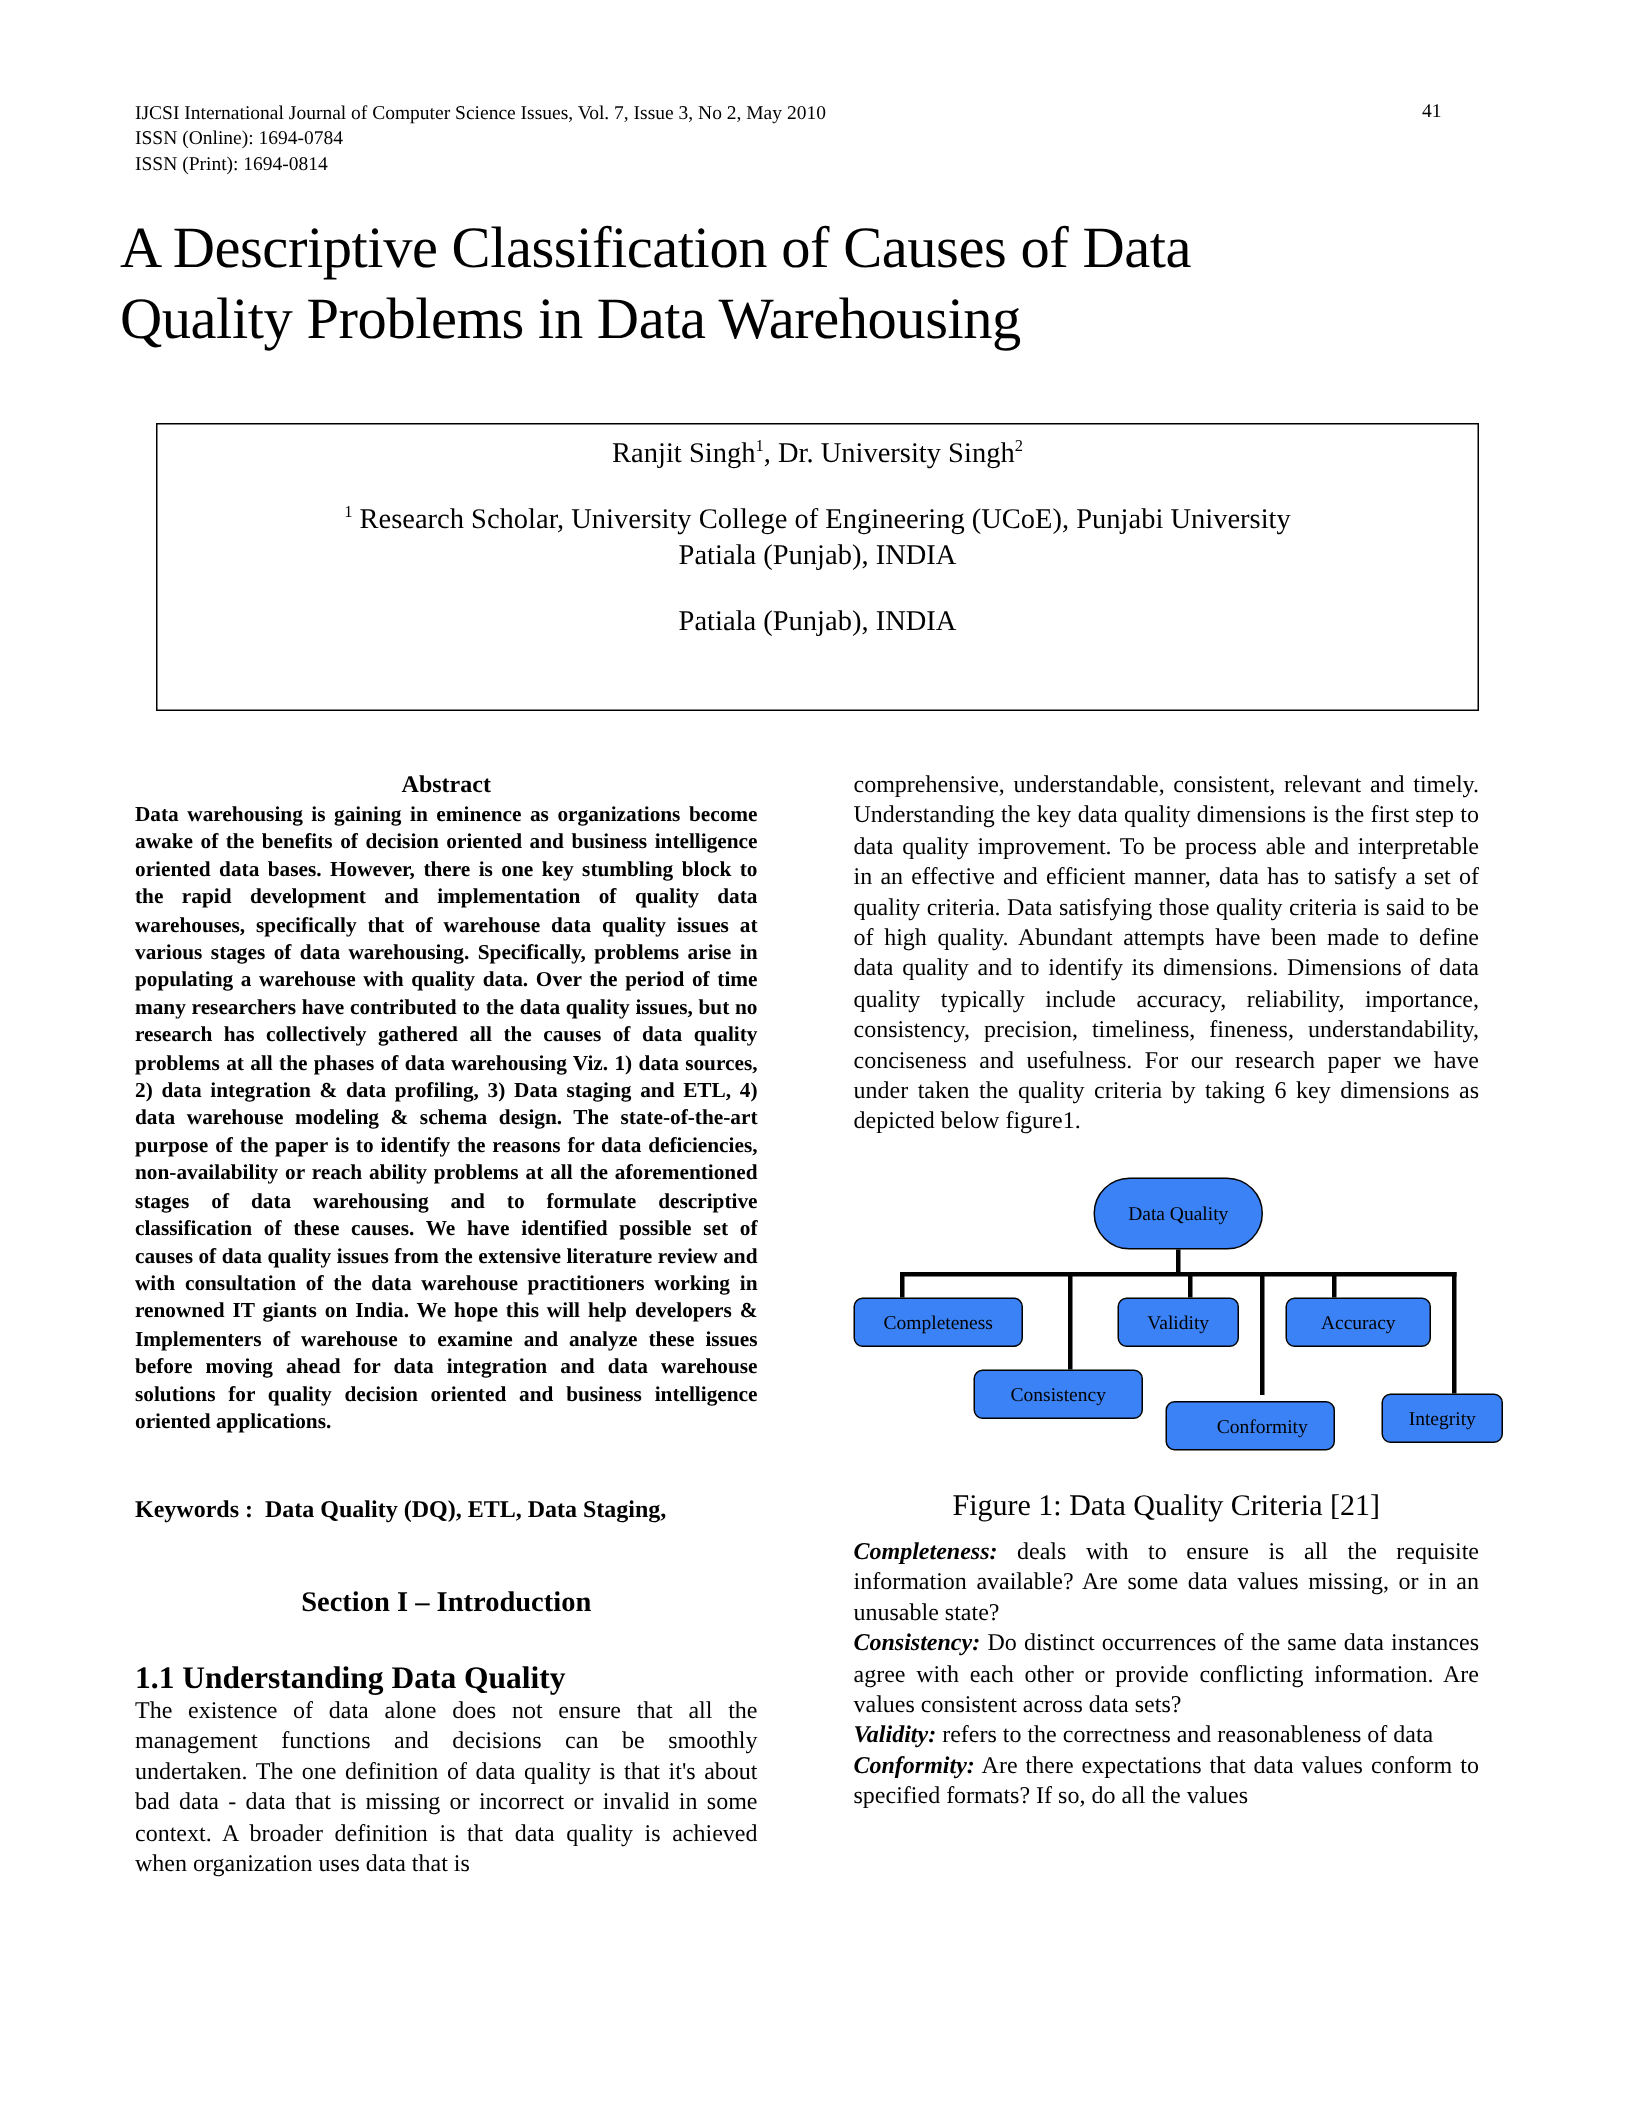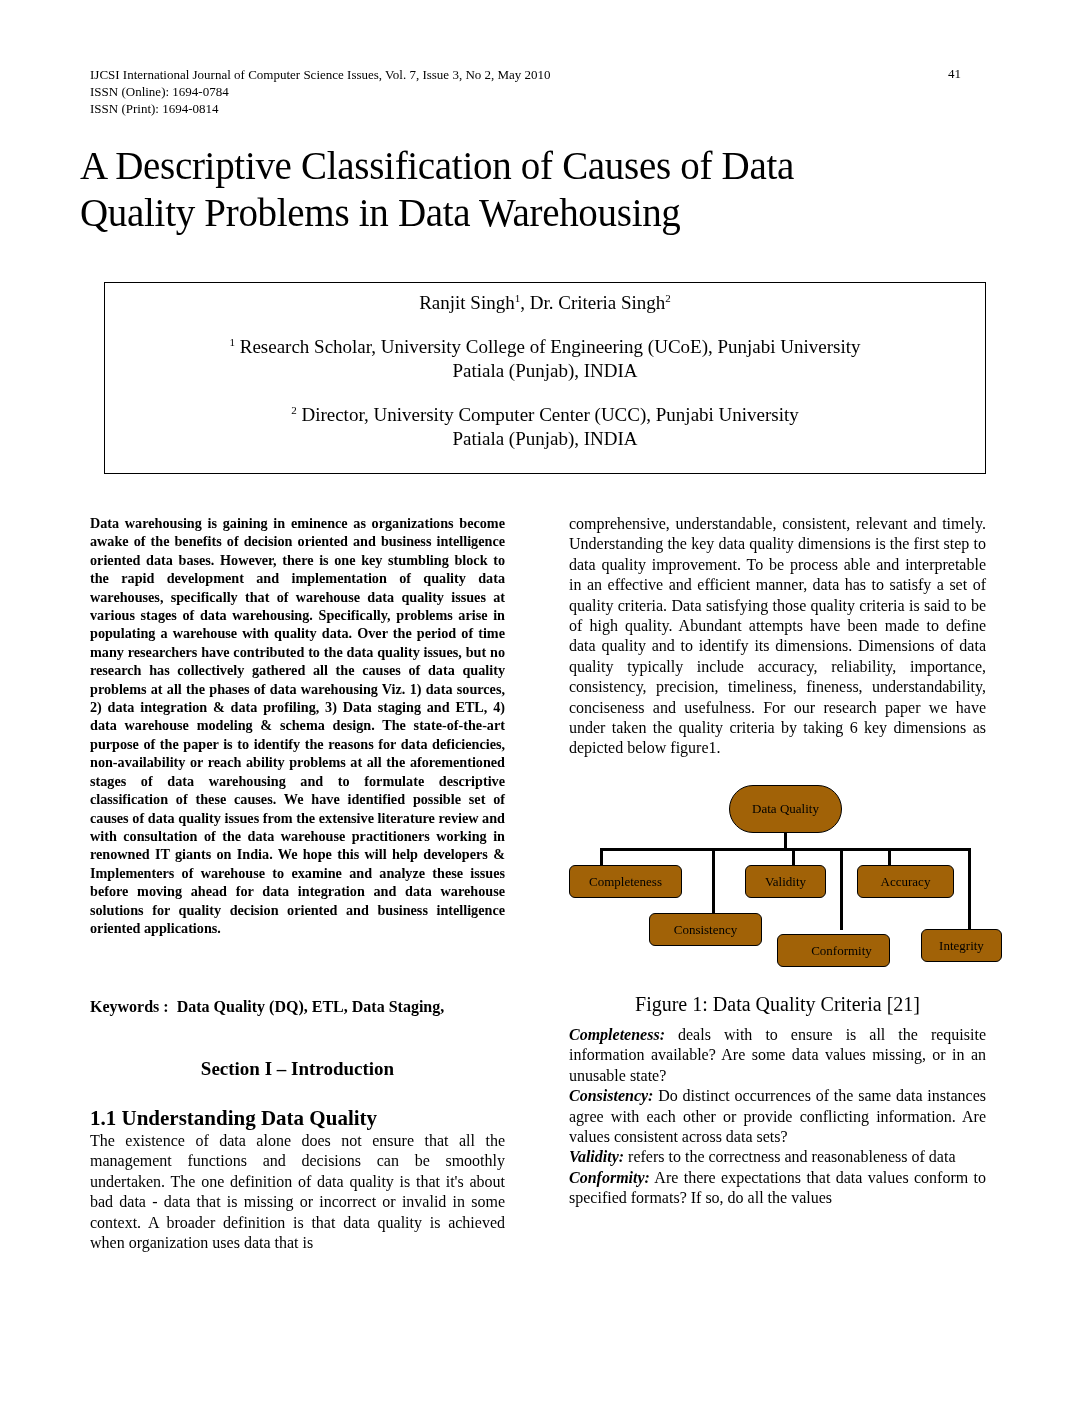--- a/index.html
+++ b/index.html
@@ -13,53 +13,53 @@
   .authbox .a { margin-top:8px; }
   .authbox .aff { margin-top:20px; }
   sup { font-size:11px; line-height:0; }
   .col { font-size:15px; line-height:20.3px; text-align:justify; }
   .colL { left:90px; width:415px; }
   .colR { left:569px; width:417px; }
   .b { font-weight:bold; }
   .center { text-align:center; }
   .sec-title { font-size:19px; font-weight:bold; text-align:center; }
   .sub-title { font-size:21px; font-weight:bold; }
-  .box { position:absolute; border:1.5px solid #000; border-radius:6px; background:#a16207; font-size:13px;
+  .box { position:absolute; border:1.5px solid #000; border-radius:6px; background:#3b82f6; font-size:13px;
          display:flex; align-items:center; justify-content:center; box-sizing:border-box; }
   .line { position:absolute; background:#000; }
   .term { font-weight:bold; font-style:italic; }
 </style>
 </head>
 <body>
 
 <div class="abs hdr" style="top:66px;">IJCSI International Journal of Computer Science Issues, Vol. 7, Issue 3, No 2, May 2010</div>
 <div class="abs hdr" style="top:83px;">ISSN (Online): 1694-0784</div>
 <div class="abs hdr" style="top:100px;">ISSN (Print): 1694-0814</div>
 <div class="abs pageno">41</div>
 
 <div class="abs title">
   <div>A Descriptive Classification of Causes of Data</div>
   <div>Quality Problems in Data Warehousing</div>
 </div>
 
 <div class="abs authbox">
   <div class="a">
-    <span>Ranjit Singh</span><sup>1</sup><span>, </span><span>Dr. Criteria Singh</span><sup>2</sup>
+    <span>Ranjit Singh</span><sup>1</sup><span>, </span><span>Dr. University Singh</span><sup>2</sup>
   </div>
   <div class="aff">
     <div><sup>1</sup> <span>Research Scholar, University College of Engineering (UCoE), Punjabi University</span></div>
     <div>Patiala (Punjab), INDIA</div>
   </div>
   <div class="aff">
-    <div><sup>2</sup> <span>Director, University Computer Center (UCC), Punjabi University</span></div>
     <div>Patiala (Punjab), INDIA</div>
   </div>
 </div>
 
 <div class="abs col colL b" style="top:514px;">
+  <div class="center" style="font-size:16px; line-height:20px;">Abstract</div>
   <div style="font-size:14.2px; line-height:18.4px;">Data warehousing is gaining in eminence as organizations become awake of the benefits of decision oriented and business intelligence oriented data bases. However, there is one key stumbling block to the rapid development and implementation of quality data warehouses, specifically that of warehouse data quality issues at various stages of data warehousing. Specifically, problems arise in populating a warehouse with quality data. Over the period of time many researchers have contributed to the data quality issues, but no research has collectively gathered all the causes of data quality problems at all the phases of data warehousing Viz. 1) data sources, 2) data integration &amp; data profiling, 3) Data staging and ETL, 4) data warehouse modeling &amp; schema design. The state-of-the-art purpose of the paper is to identify the reasons for data deficiencies, non-availability or reach ability problems at all the aforementioned stages of data warehousing and to formulate descriptive classification of these causes. We have identified possible set of causes of data quality issues from the extensive literature review and with consultation of the data warehouse practitioners working in renowned IT giants on India. We hope this will help developers &amp; Implementers of warehouse to examine and analyze these issues before moving ahead for data integration and data warehouse solutions for quality decision oriented and business intelligence oriented applications.</div>
 </div>
 
 <div class="abs col colL b" style="top:997px; font-size:16px; line-height:20px; text-align:left;">
   <div><span>Keywords :</span>&nbsp; <span>Data Quality (DQ), ETL, Data Staging,</span></div>
 </div>
 
 <div class="abs colL sec-title" style="top:1058px;">Section I – Introduction</div>
 <div class="abs colL sub-title" style="top:1106px;">1.1 Understanding Data Quality</div>
 

